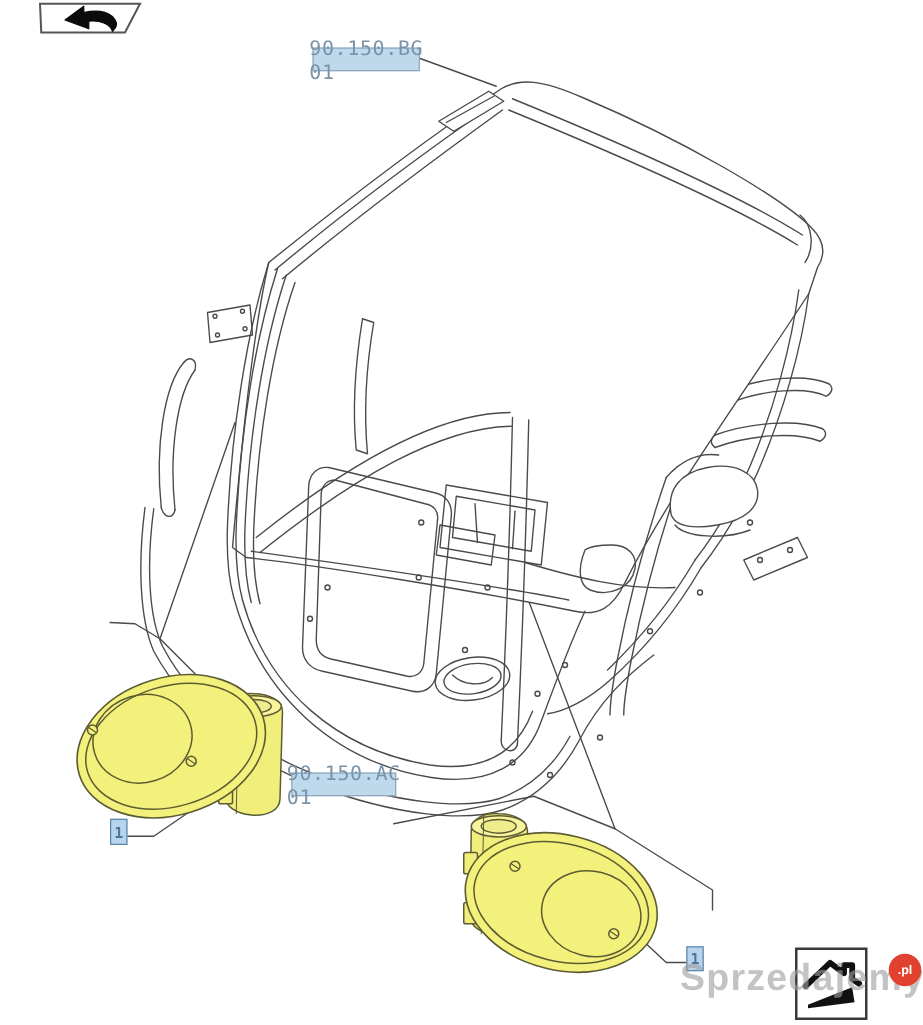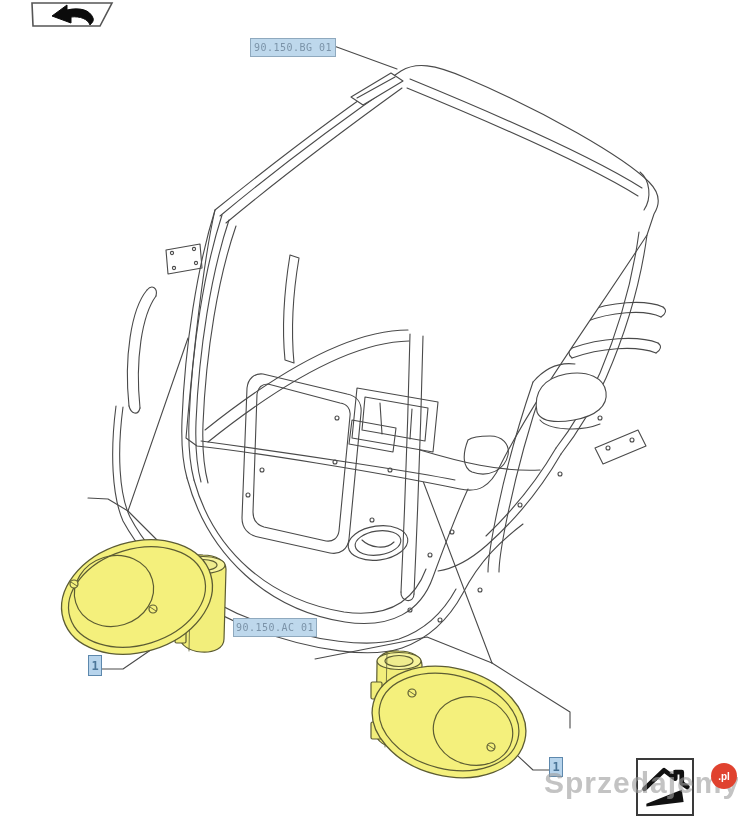--- a/index.html
+++ b/index.html
@@ -3,21 +3,21 @@
 <meta charset="utf-8">
 <style>
   html,body{margin:0;padding:0;background:#fff;}
   #page{position:relative;width:738px;height:820px;background:#fff;overflow:hidden;
         font-family:"Liberation Sans",sans-serif;}
   #diagram{position:absolute;left:0;top:0;z-index:1;}
   .nav-btn{position:absolute;left:30px;top:0px;width:90px;height:32px;border:none;
            background:transparent;padding:0;cursor:pointer;z-index:4;}
   .ref-label{position:absolute;z-index:5;display:flex;align-items:center;justify-content:center;
              background:#bed8ec;border:1px solid #8fa9be;color:#7b93a8;
-             font-family:"DejaVu Sans Mono",monospace;font-size:10px;letter-spacing:0.5px;
+             font-family:"DejaVu Sans Mono",monospace;font-size:16px;letter-spacing:0.5px;
              cursor:pointer;}
   #label-roof{left:250px;top:38px;width:84px;height:17px;}
   #label-lamp{left:233px;top:618px;width:82px;height:17px;}
   .part-marker{position:absolute;z-index:5;display:flex;align-items:center;justify-content:center;
                background:#b7d4ec;border:1px solid #5d88ad;color:#4c7699;
                font-family:"DejaVu Sans Mono",monospace;font-size:12px;font-weight:bold;
                cursor:pointer;}
   #marker-left{left:88px;top:655px;width:12px;height:19px;}
   #marker-right{left:549px;top:757px;width:12px;height:18px;}
   .watermark{position:absolute;left:544px;top:766px;z-index:7;

